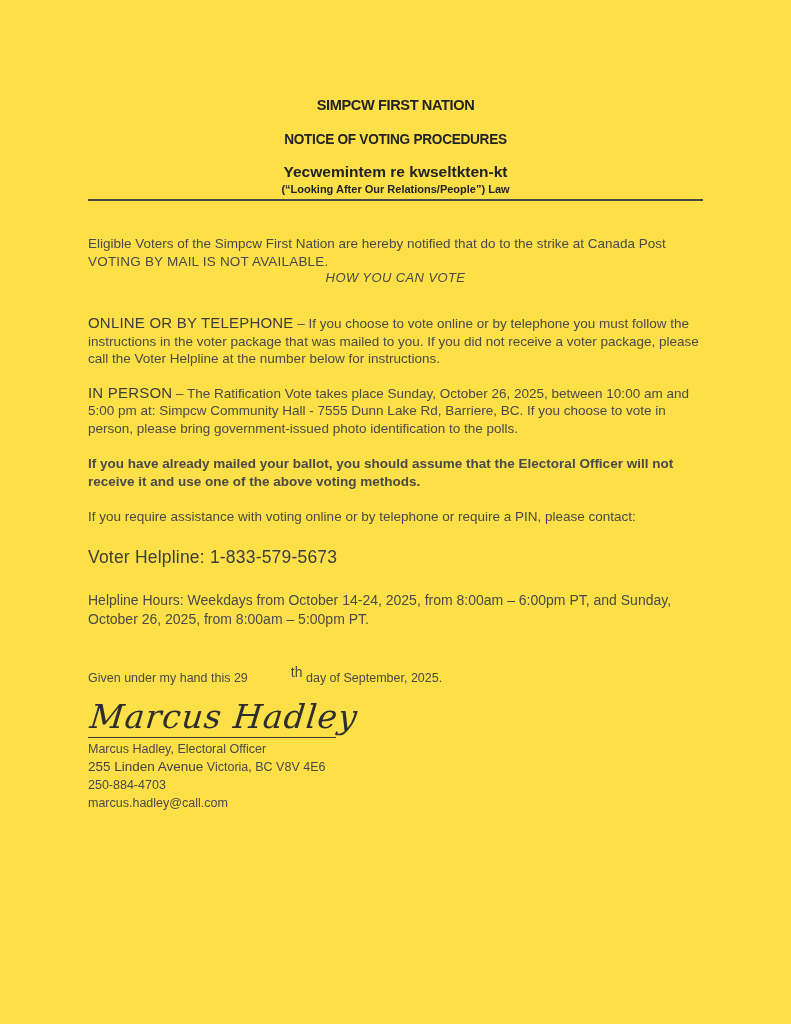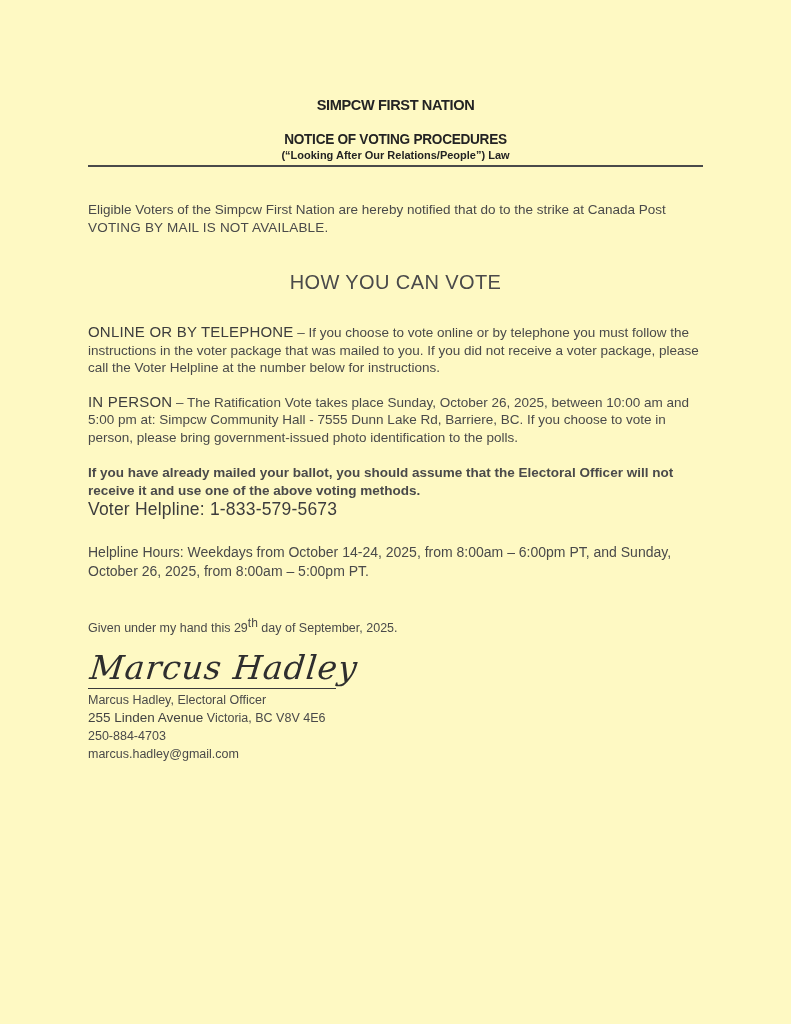--- a/index.html
+++ b/index.html
@@ -1,21 +1,21 @@
 <!DOCTYPE html>
 <html><head>
 <meta charset="utf-8">
 <style>
   html, body { margin: 0; padding: 0; background: #e8e8e8; }
   .page {
     position: relative;
     width: 791px;
     height: 1024px;
     margin: 0 auto;
-    background: #fef9c3;
+    background: #fde047;
     font-family: "Liberation Sans", sans-serif;
     overflow: hidden;
     box-sizing: border-box;
   }
   .content {
     position: absolute;
     left: 88px;
     top: 0;
     width: 615px;
   }
@@ -43,39 +43,40 @@
   
   .body-text {
     color: #4a4a4a;
     font-size: 13.5px;
     line-height: 17.5px;
     margin: 0;
   }
   .p-notice { margin-top: 34px; }
   .u-caps { letter-spacing: 0.2px; }
   .section-title {
-    margin-top: 35px;
     text-align: center;
     color: #4a4a4a;
-    font-size: 20px;
+    font-size: 13px;
     letter-spacing: 0.4px;
+    font-style: italic;
   }
   .p-online { margin-top: 29px; }
   .p-inperson { margin-top: 16px; }
   .p-mailed { margin-top: 18px; font-weight: bold; }
   .p-assist { margin-top: 18px; }
   .runin { font-size: 15px; color: #3d3d3d; letter-spacing: 0.2px; text-align: right; }
   .helpline {
+    margin-top: 21px;
     color: #3d3d3d;
     font-size: 17.5px;
     letter-spacing: 0.2px;
   }
   .p-hours { margin-top: 23px; font-size: 14px; line-height: 19px; }
   .p-given { margin-top: 35px; font-size: 12.5px; color: #4a4a4a; }
-  .p-given sup { font-size: 12px; }
+  .p-given sup { font-size: 14px; margin-left: 43px; }
   
   .sig-wrap {
     margin-top: 3px;
     width: 248px;
     border-bottom: 1.5px solid #3a3a3a;
     padding-bottom: 0;
   }
   .sig-script {
     font-family: "DejaVu Serif", serif;
     font-style: italic;
@@ -93,46 +94,48 @@
 </style>
 </head>
 <body>
 
 <div class="page">
   <div class="content">
 
     <div class="hdr">
       <div class="hdr-line1">SIMPCW FIRST NATION</div>
       <div class="hdr-line2">NOTICE OF VOTING PROCEDURES</div>
+      <div class="hdr-line3">Yecwemintem re kwseltkten-kt</div>
       <div class="hdr-line4">(“Looking After Our Relations/People”) Law</div>
     </div>
     <div class="hdr-rule"></div>
 
     <p class="body-text p-notice"><span>Eligible Voters of the Simpcw First Nation are hereby notified that do to the strike at Canada Post </span><span class="u-caps">VOTING BY MAIL IS NOT AVAILABLE</span><span>.</span></p>
 
     <div class="section-title">HOW YOU CAN VOTE</div>
 
     <p class="body-text p-online"><span class="runin">ONLINE OR BY TELEPHONE</span><span> – If you choose to vote online or by telephone you must follow the instructions in the voter package that was mailed to you. If you did not receive a voter package, please call the Voter Helpline at the number below for instructions.</span></p>
 
     <p class="body-text p-inperson"><span class="runin">IN PERSON</span><span> – The Ratification Vote takes place Sunday, October 26, 2025, between 10:00 am and 5:00 pm at: Simpcw Community Hall - 7555 Dunn Lake Rd, Barriere, BC. If you choose to vote in person, please bring government-issued photo identification to the polls.</span></p>
 
     <p class="body-text p-mailed">If you have already mailed your ballot, you should assume that the Electoral Officer will not receive it and use one of the above voting methods.</p>
 
+    <p class="body-text p-assist">If you require assistance with voting online or by telephone or require a PIN, please contact:</p>
 
     <div class="helpline">Voter Helpline: 1-833-579-5673</div>
 
     <p class="body-text p-hours">Helpline Hours: Weekdays from October 14-24, 2025, from 8:00am – 6:00pm PT, and Sunday, October 26, 2025, from 8:00am – 5:00pm PT.</p>
 
     <p class="p-given"><span>Given under my hand this 29</span><sup>th</sup><span> day of September, 2025.</span></p>
 
     <div class="sig-wrap">
       <div class="sig-script">Marcus Hadley</div>
     </div>
 
     <div class="contact">
       <span class="line">Marcus Hadley, Electoral Officer</span>
       <span class="line"><span class="addr-emph">255 Linden Avenue</span><span> Victoria, BC V8V 4E6</span></span>
       <span class="line">250-884-4703</span>
-      <span class="line">marcus.hadley@gmail.com</span>
+      <span class="line">marcus.hadley@call.com</span>
     </div>
 
   </div>
 </div>
 
 </body></html>

